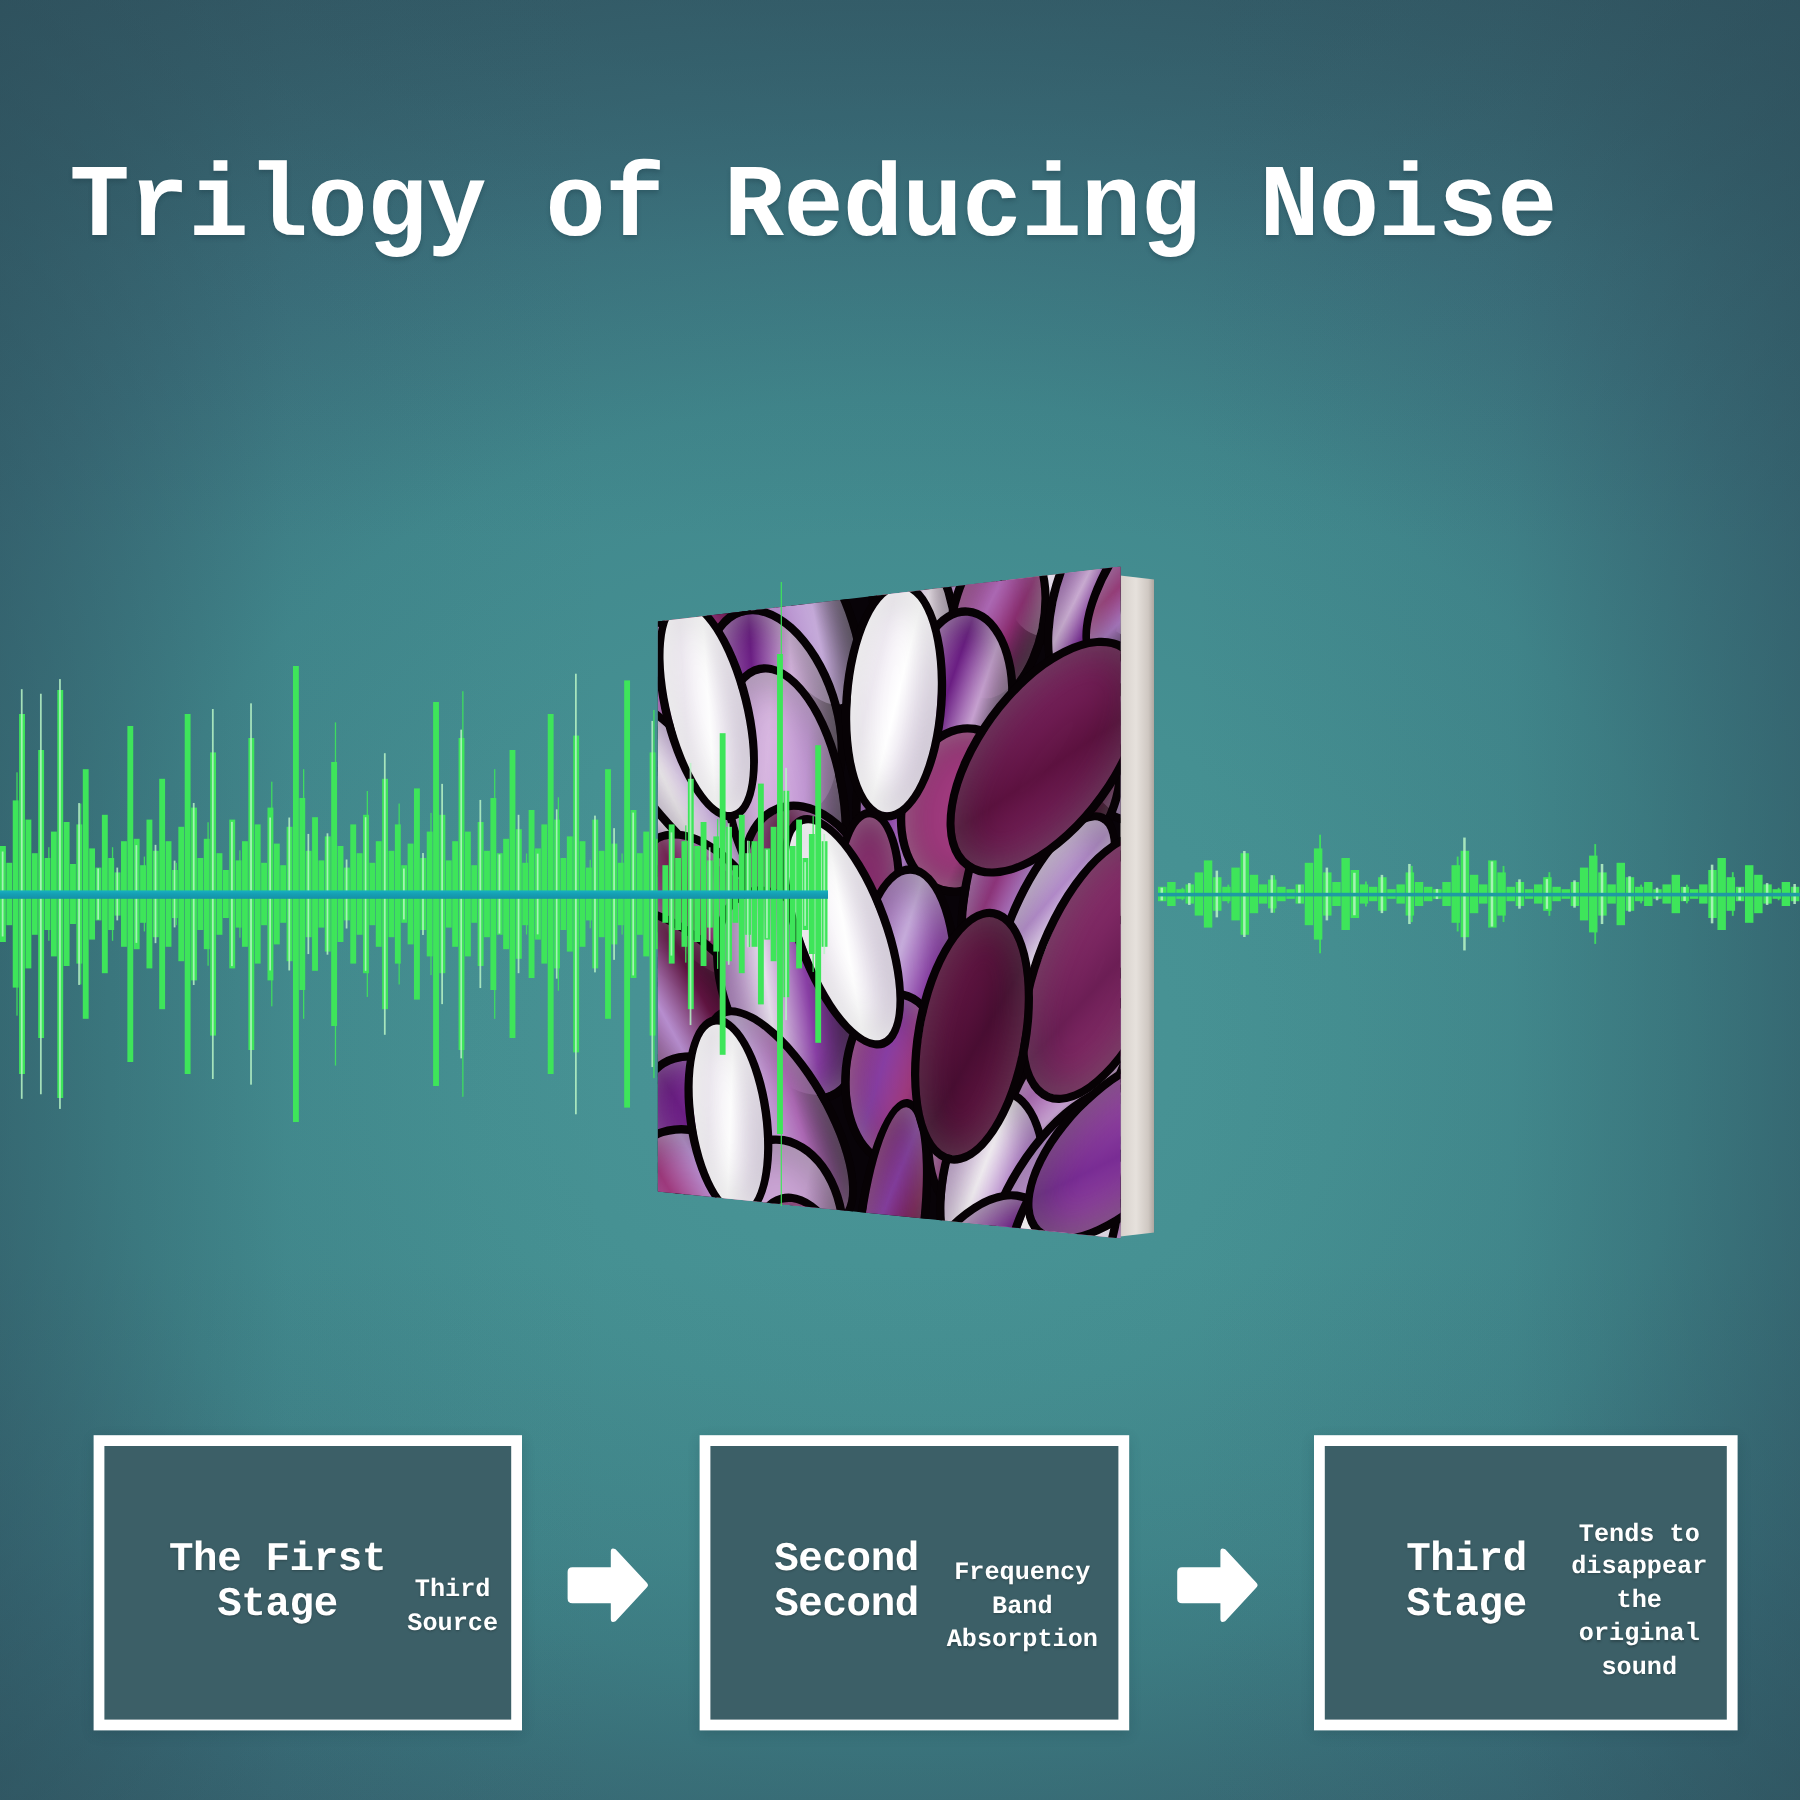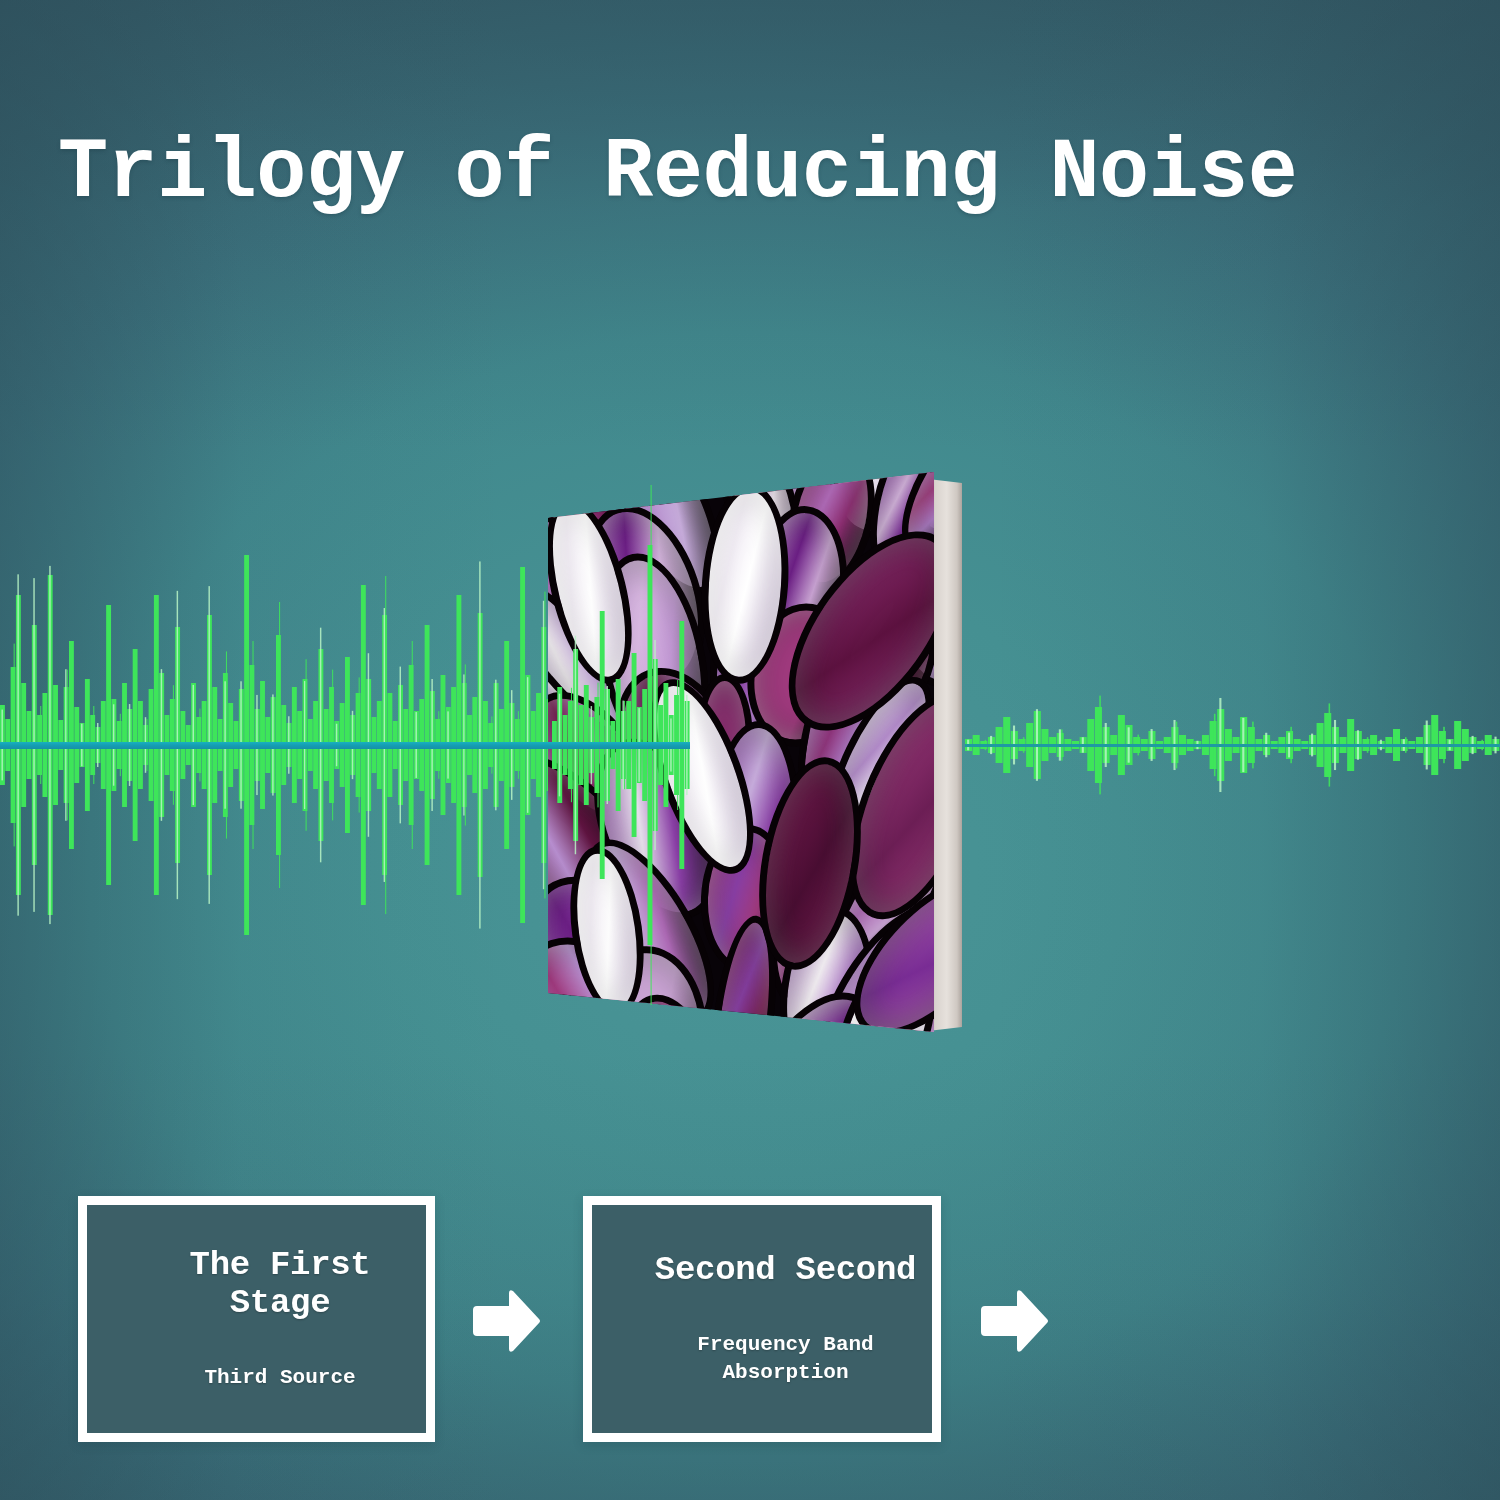--- a/index.html
+++ b/index.html
@@ -147,21 +147,21 @@
     background: #ffffff;
     padding: 9px;
     box-sizing: border-box;
     box-shadow: 0 3px 10px rgba(20,50,60,0.20);
   }
   .stage-inner {
     width: 100%;
     height: 100%;
     background: #3c5f67;
     display: flex;
-    flex-direction: column;
+    flex-direction: row;
     align-items: center;
     justify-content: center;
     box-sizing: border-box;
     padding-left: 47px;
   }
   .stage-title {
     color: #ffffff;
     font-size: 34px;
     font-weight: bold;
     letter-spacing: -0.3px;
@@ -625,14 +625,23 @@
     <div class="stage-inner">
       <div class="stage-title">Second Second</div>
       <div class="stage-sub">Frequency Band Absorption</div>
     </div>
   </div>
 
   <svg class="arrow" id="arrow-2" viewBox="0 0 74 66">
     <path d="M4 22 Q4 18 8 18 L40 18 L40 5 Q40 1 44 3 L70 31 Q72 33 70 35 L44 63 Q40 65 40 61 L40 48 L8 48 Q4 48 4 44 Z" fill="#ffffff"></path>
   </svg>
 
+  <div class="stage-box" id="box-3">
+    <div class="stage-inner">
+      <div class="stage-title">Third Stage</div>
+      <div class="stage-sub">
+        <div>Tends to disappear</div>
+        <div>the original sound</div>
+      </div>
+    </div>
+  </div>
 
 </div>
 
 </body></html>

